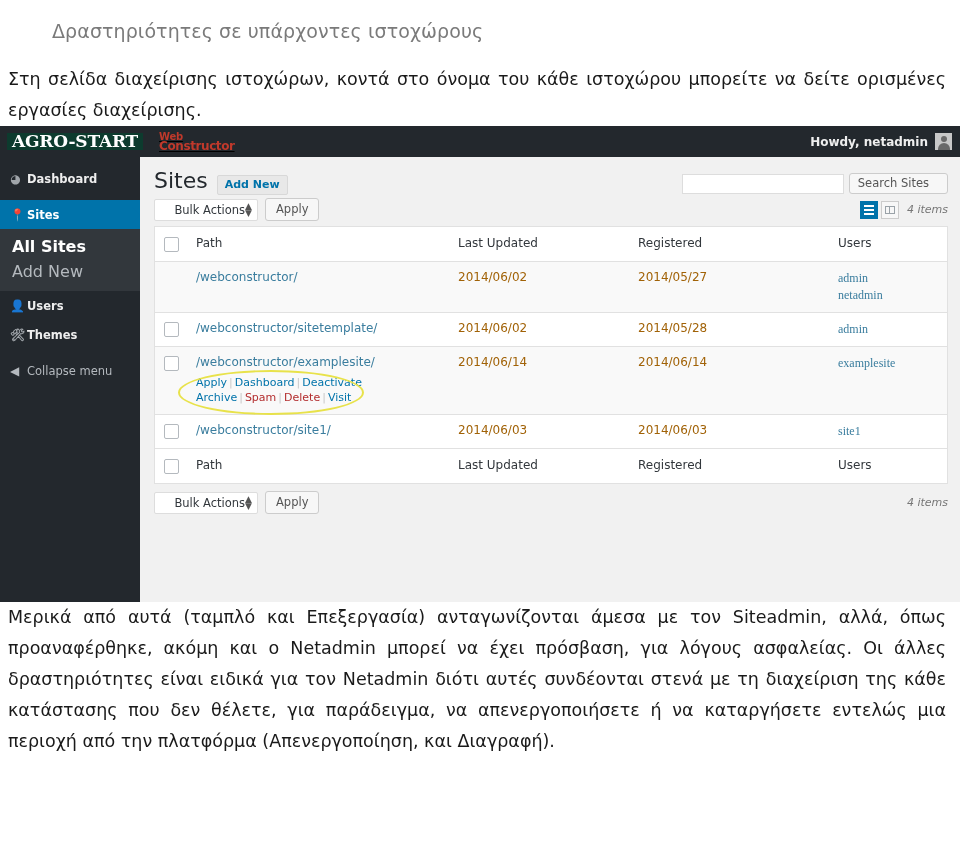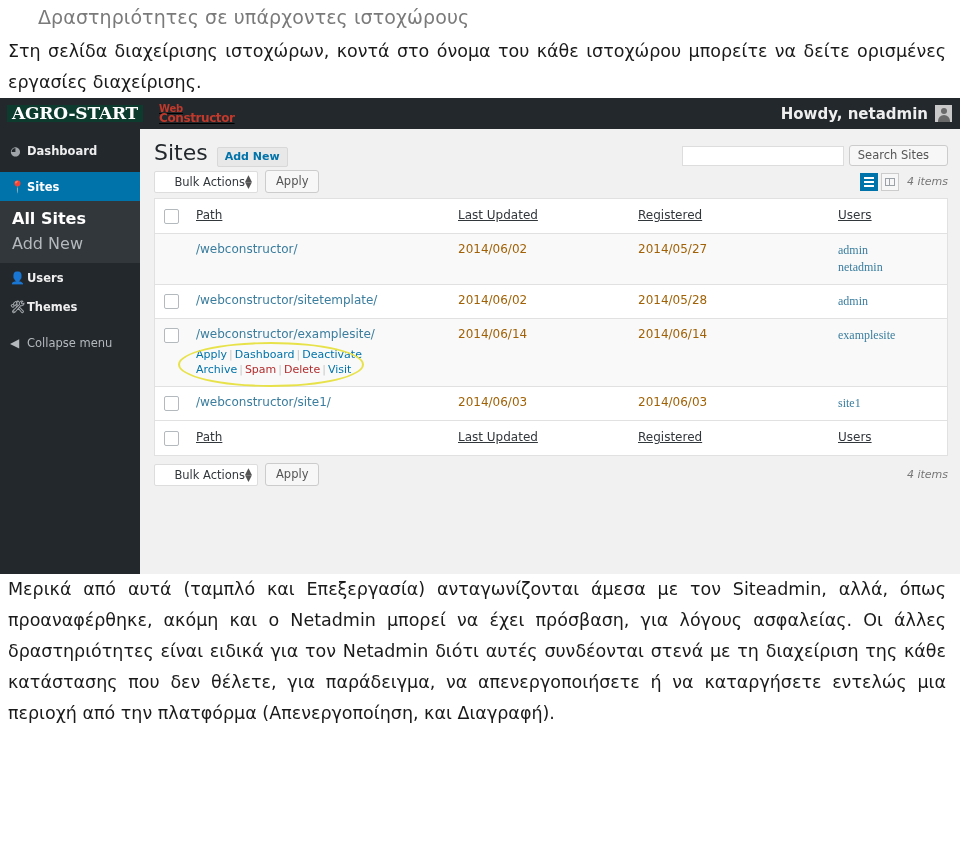--- a/index.html
+++ b/index.html
@@ -15,21 +15,21 @@
     position: relative;
   }
 
   
   .doc-title {
     color: #7a7a7a;
     font-size: 19px;
     padding: 6px 0 4px 38px;
     letter-spacing: 0.1px;
     font-weight: normal;
-    margin: 0;
+    margin: 14px;
   }
   .doc-para {
     color: #1a1a1a;
     font-size: 17.5px;
     line-height: 31px;
     margin: 0;
     padding: 0 14px 0 8px;
     text-align: justify;
   }
   .intro {
@@ -89,21 +89,21 @@
     color: #c0392b;
     font-size: 12px;
     font-weight: bold;
     letter-spacing: -0.4px;
     margin-top: 1px;
   }
   .howdy {
     display: flex;
     align-items: center;
     color: #eeeeee;
-    font-size: 15px;
+    font-size: 12px;
     font-weight: bold;
     padding-right: 8px;
   }
   .avatar {
     width: 17px;
     height: 17px;
     background: #c8c8c8;
     margin-left: 7px;
     position: relative;
     overflow: hidden;
@@ -348,21 +348,20 @@
     padding: 8px 0 8px 0;
     vertical-align: top;
   }
   table.sites th {
     color: #32373c;
     font-weight: normal;
     background: #ffffff;
     border-bottom: 1px solid #e1e1e1;
     padding-top: 9px;
     padding-bottom: 9px;
-    text-decoration: underline;
   }
   table.sites tfoot th {
     border-bottom: none;
     border-top: 1px solid #e1e1e1;
   }
   .col-cb { width: 32px; padding-left: 9px !important; }
   .col-path { width: 262px; }
   .col-updated { width: 180px; }
   .col-registered { width: 200px; }
   .col-users { width: auto; }

